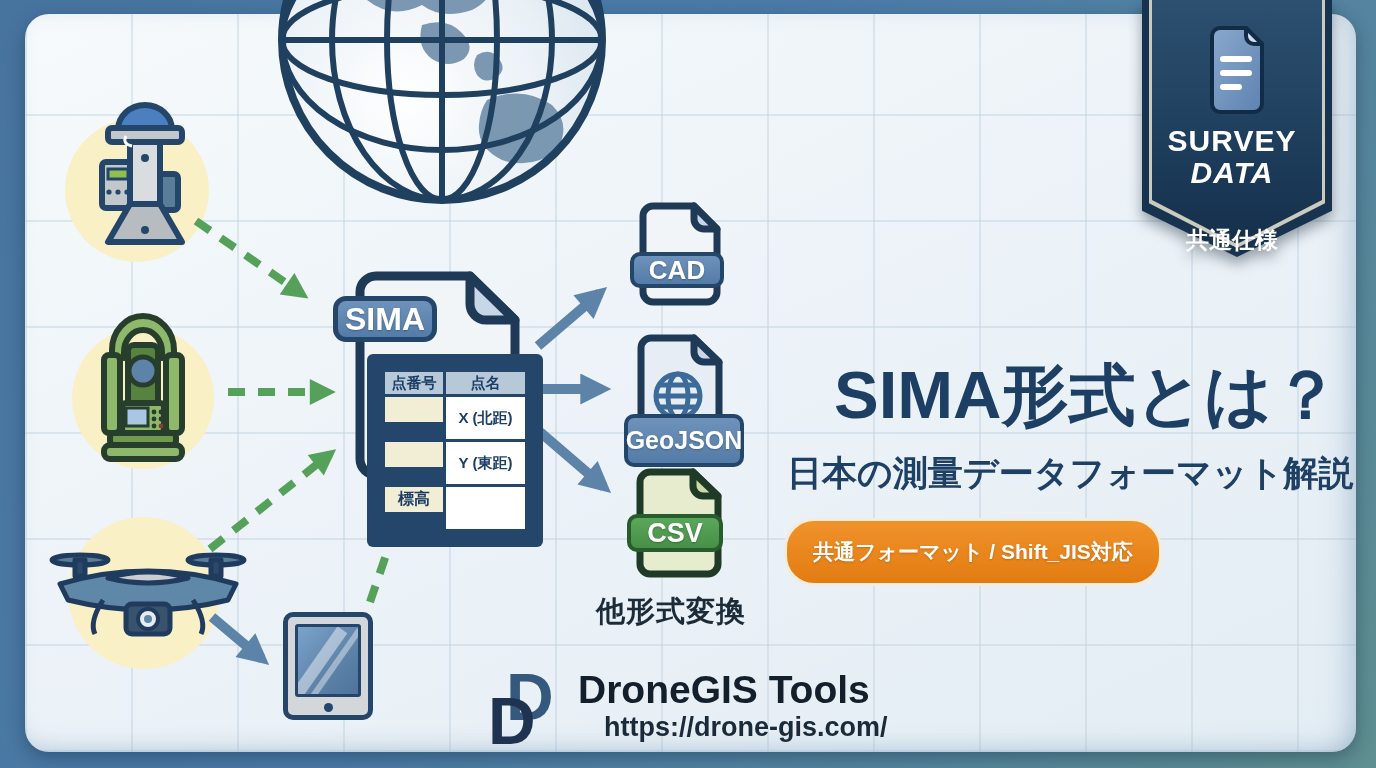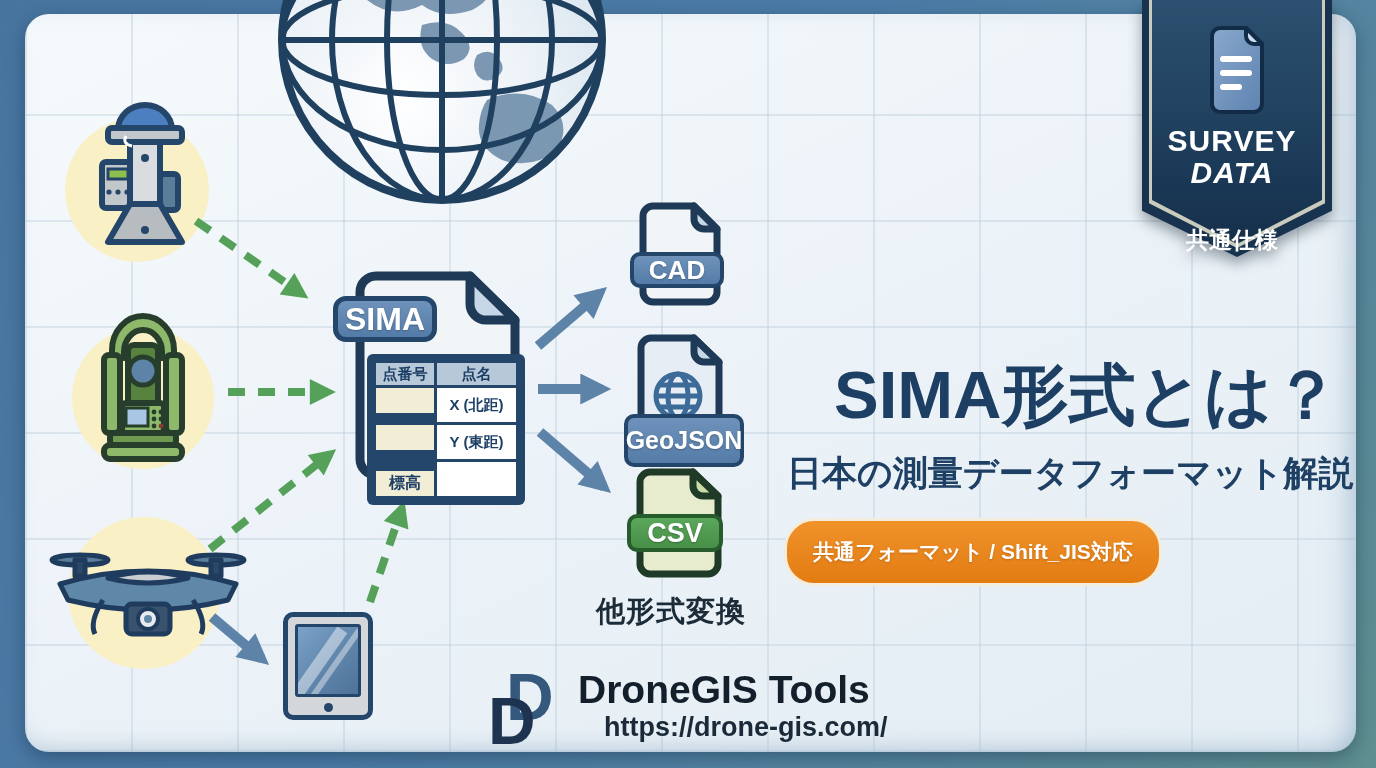--- a/index.html
+++ b/index.html
@@ -19,25 +19,25 @@
 
   
   .pill{position:absolute;display:flex;align-items:center;justify-content:center;
     color:#fff;font-weight:800;border:4px solid #24466b;border-radius:10px;
     background:linear-gradient(180deg,#6e92ba 0%,#547ca8 100%);
     text-shadow:0 1px 2px rgba(0,0,0,.25);}
   .pill.green{background:linear-gradient(180deg,#5aa75b 0%,#478f47 100%);border-color:#275c2c;}
 
   
   .sima-table{position:absolute;left:15px;top:86px;display:grid;
-    grid-template-columns:58px 79px;grid-auto-rows:auto;gap:3px;padding:9px;background:#24466b;border-radius:6px;}
+    grid-template-columns:58px 79px;grid-auto-rows:auto;gap:3px;padding:18px;background:#24466b;border-radius:6px;}
   .cell{display:flex;align-items:center;justify-content:center;font-weight:700;color:#1d3f66;}
   .cell.hdr{background:#b7c8d9;height:22px;font-size:15px;}
   .cell.cream{background:#f2edd5;height:25px;}
-  .cell.white{background:#ffffff;height:34px;font-size:15px;}
+  .cell.white{background:#ffffff;height:42px;font-size:15px;}
 
   .caption{position:absolute;font-weight:800;color:#1c2b38;font-size:29px;letter-spacing:1px;}
 
   
   .title{position:absolute;left:786px;top:350px;font-size:67px;font-weight:800;color:#1d3f63;letter-spacing:0px;white-space:nowrap;margin-left:48px;}
   .subtitle{position:absolute;left:787px;top:450px;font-size:35px;font-weight:800;color:#1e4064;white-space:nowrap;}
   .badge-orange{position:absolute;left:784px;top:518px;height:68px;padding:0 26px;display:flex;align-items:center;
     background:linear-gradient(180deg,#f0922a 0%,#e27c12 100%);border:3px solid #f4ecdc;border-radius:30px;
     color:#fff;font-size:21px;font-weight:800;white-space:nowrap;text-shadow:0 1px 2px rgba(120,60,0,.35);}
 
@@ -188,21 +188,21 @@
       <path d="M118,8 V36 a16,16 0 0 0 16,16 H163 Z" fill="#c6d7e8" stroke="#1f3a57" stroke-width="9" stroke-linejoin="round"></path>
     </svg>
     <div class="pill" style="left:-19px;top:28px;width:104px;height:46px;font-size:32px;border-width:5px;border-radius:13px;">SIMA</div>
     <div class="sima-table">
       <div class="cell hdr">点番号</div>
       <div class="cell hdr">点名</div>
       <div class="cell cream"></div>
       <div class="cell white">X (北距)</div>
       <div class="cell cream"></div>
       <div class="cell white">Y (東距)</div>
-      <div class="cell cream" style="font-size:16px;margin-top:9px;">標高</div>
+      <div class="cell cream" style="font-size:16px;">標高</div>
       <div class="cell white"></div>
     </div>
   </div>
 
   <div class="abs" style="left:638px;top:201px;width:84px;height:106px;">
     <svg width="84" height="106" viewBox="0 0 84 106">
       <path d="M5,15 a10,10 0 0 1 10,-10 H56 L79,28 V91 a10,10 0 0 1 -10,10 H15 a10,10 0 0 1 -10,-10 Z" fill="#f2f5f7" stroke="#1f3a57" stroke-width="7" stroke-linejoin="round"></path>
       <path d="M56,5 V18 a10,10 0 0 0 10,10 H79 Z" fill="#c6d7e8" stroke="#1f3a57" stroke-width="7" stroke-linejoin="round"></path>
     </svg>
     <div class="pill" style="left:-8px;top:51px;width:94px;height:36px;font-size:26px;">CAD</div>

